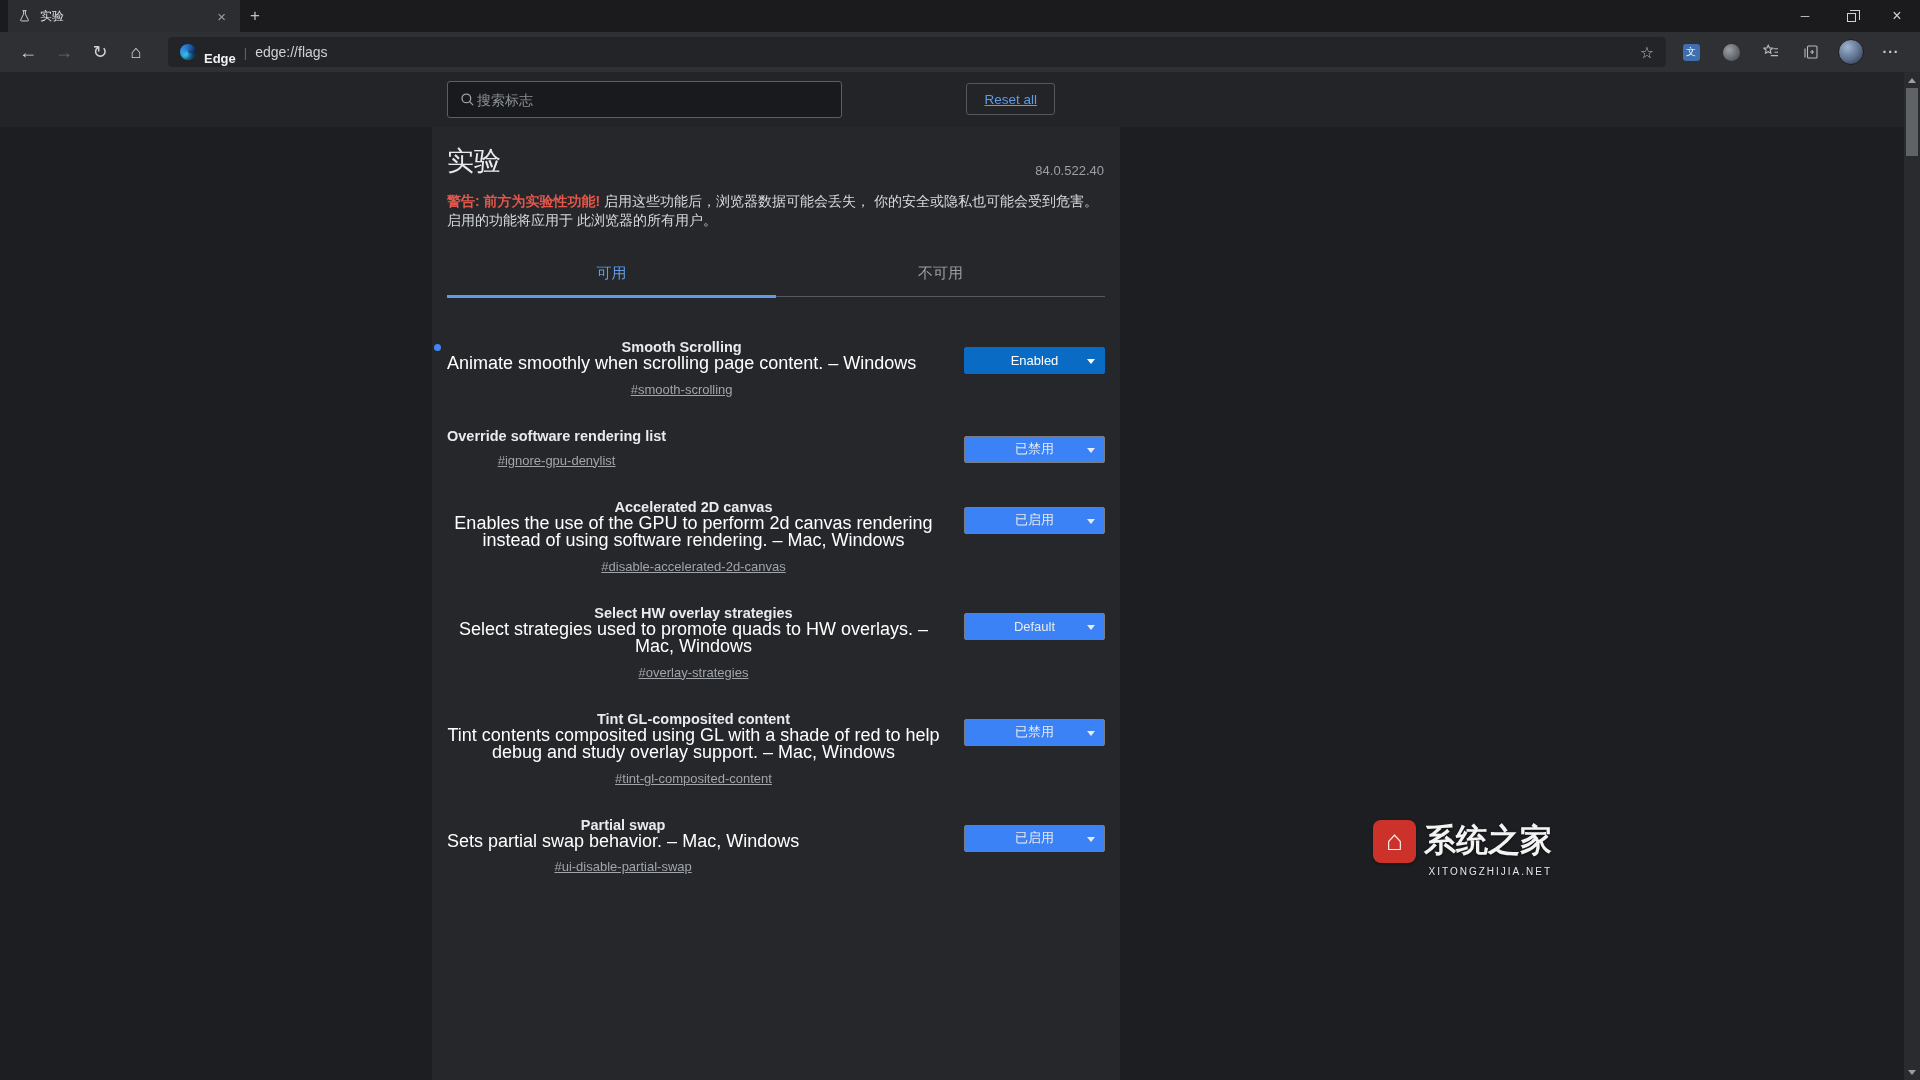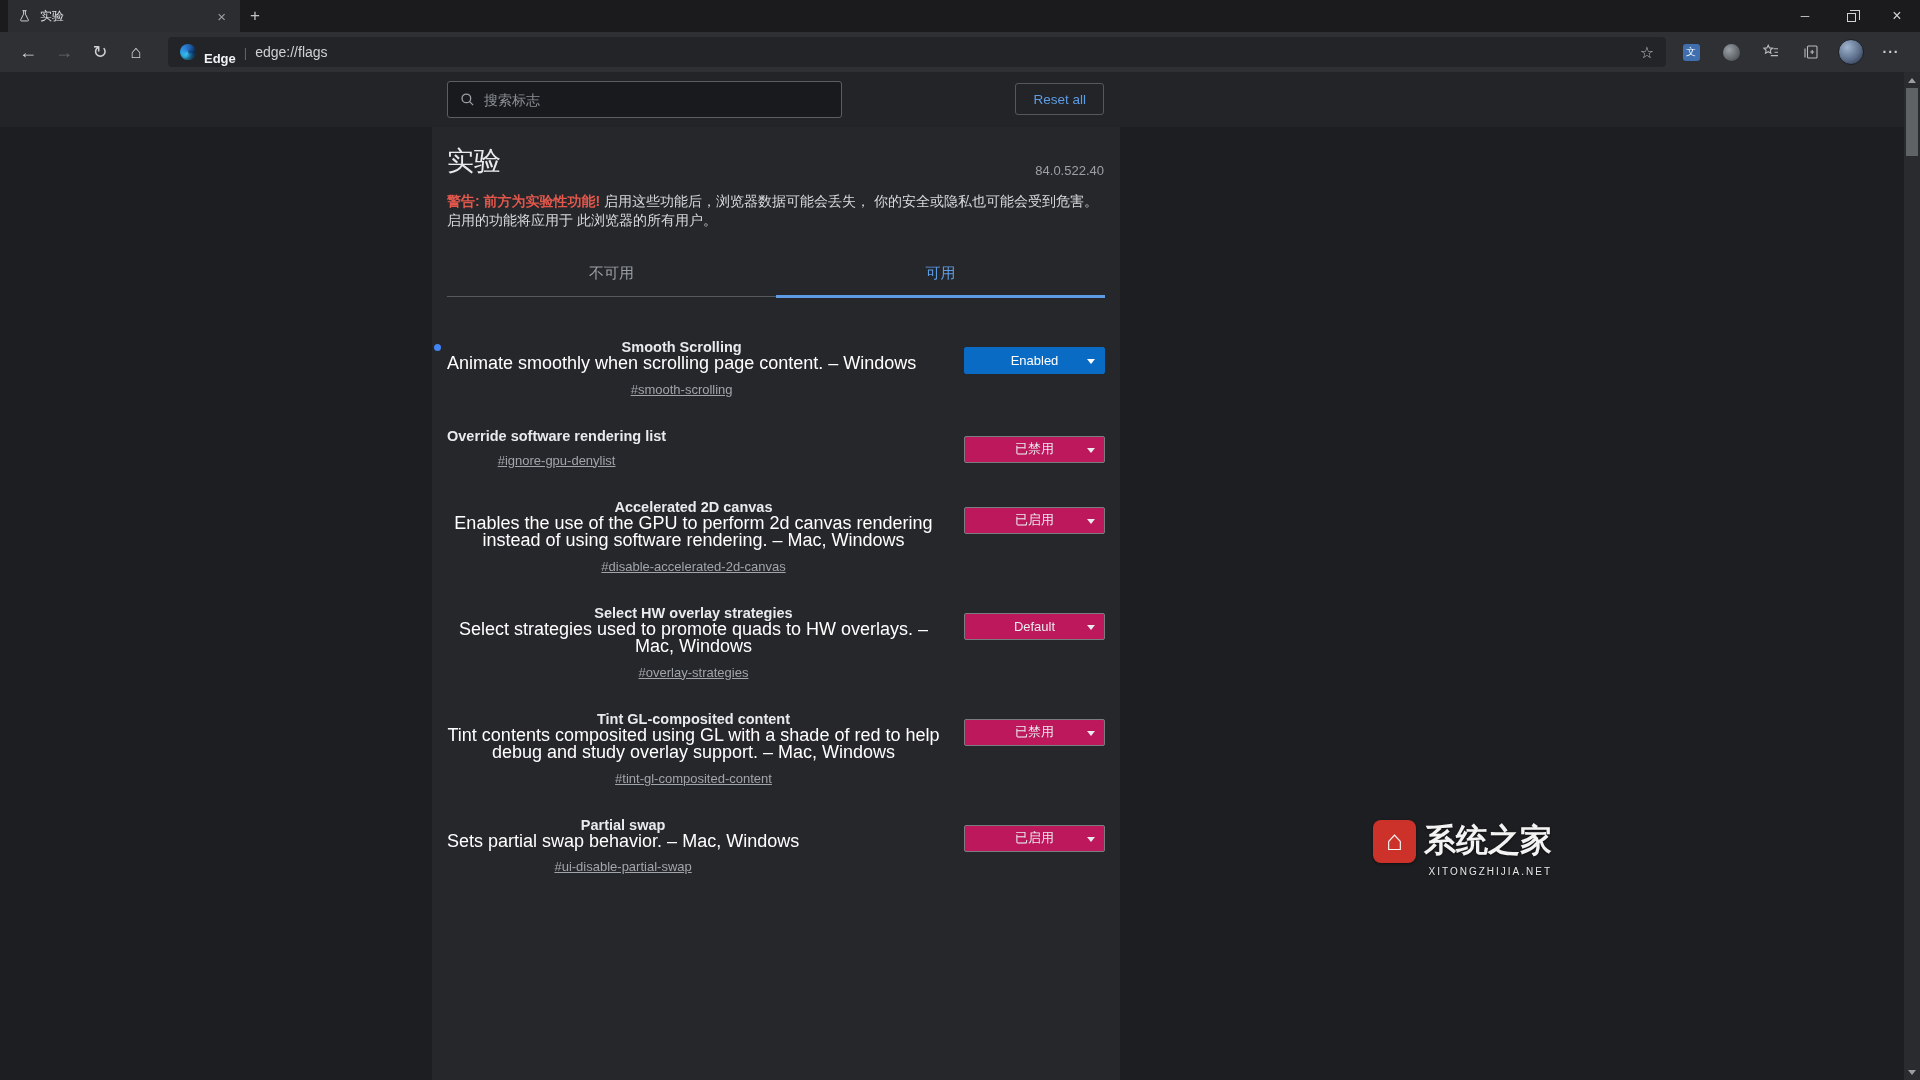--- a/index.html
+++ b/index.html
@@ -47,27 +47,27 @@
   .avatar { width:26px; height:26px; border-radius:50%;
             background:radial-gradient(circle at 35% 30%, #9fb4cf, #5d6f8a 55%, #33405a 85%);
             border:1px solid #1f2023; }
   .more-btn { color:#cfd1d4; font-size:14px; letter-spacing:1px; font-weight:700; }
 
   
   .page { position:relative; height:1008px; background:#1d1e21; overflow:hidden; }
   .page-topbar { position:absolute; left:0; top:0; right:0; height:55px; background:#232428; }
   .search-box { position:absolute; left:447px; top:9px; width:395px; height:37px;
                 background:#191a1d; border:1px solid #5b5e63; border-radius:3px;
-                display:flex; align-items:center; padding:0 12px; gap:9px; }
+                display:flex; align-items:center; padding:0 12px; gap:2px; }
   .search-box input { flex:1; background:transparent; border:none; outline:none;
                 color:#d7d9dc; font-size:14px; font-family:inherit; }
   .search-box input::placeholder { color:#8b9095; }
-  .reset-all { position:absolute; right:816px; top:11px; height:32px; padding:0 17px;
+  .reset-all { position:absolute; right:865px; top:11px; height:32px; padding:0 17px;
                background:transparent; border:1px solid #54575c; border-radius:3px;
-               color:var(--tab-blue,#5e9ce4); font-size:13.5px; font-family:inherit; }
+               color:var(--tab-blue,#5e9ce4); font-size:13.5px; font-family:inherit;text-decoration:underline; }
 
   .band { position:absolute; left:432px; top:55px; bottom:0; width:688px;
           background:#26272b; padding:0 15px; }
   .page-title { font-size:27px; font-weight:400; color:#e8eaed; margin-top:16px; }
   .version { position:absolute; top:36px; right:16px; font-size:13px; color:#9aa0a6; }
   .warning { margin-top:13px; font-size:14px; line-height:18.5px; color:#d8dadd; max-width:652px; }
   .warning strong { color:var(--warning-red,#e2574b); font-weight:700; }
 
   .tabs { display:flex; margin-top:26px; border-bottom:1px solid #56595d; }
   .avail-tab { flex:1; text-align:center; font-size:15px; color:#9aa0a6; padding:9px 0 13px; position:relative; }
@@ -76,21 +76,21 @@
                              background:var(--tab-blue,#5e9ce4); }
 
   .flags-list { padding-top:42px; }
   .flag-row { display:flex; justify-content:space-between; gap:24px; margin-bottom:30px; position:relative; }
   .flag-left { max-width:498px;text-align:center; }
   .flag-name { font-size:14.5px; font-weight:700; color:#e8eaed; }
   .flag-desc { font-size:18px; color:#ffffff; line-height:17.5px; }
   .flag-link { display:inline-block; margin-top:9px; font-size:13px; color:var(--link-gray,#a0a5ab);
                text-decoration:underline; }
   .flag-select { width:141px; height:27px; margin-top:8px; flex:none;
-                 background:#be185d; border:1px solid #797c80; border-radius:2px;
+                 background:#3b82f6; border:1px solid #797c80; border-radius:2px;
                  display:flex; align-items:center; justify-content:center; gap:0;
                  font-size:13px; color:#e8eaed; position:relative; }
   .flag-select .chev { position:absolute; right:9px; top:11px; width:0; height:0;
                  border-left:4px solid transparent; border-right:4px solid transparent;
                  border-top:5px solid currentColor; }
   .flag-select.accent { background:var(--accent-blue,#0a6bc4); border-color:var(--accent-blue,#0a6bc4); color:#fff; }
   .flag-dot { display:none; }
   .flag-row.has-dot .flag-dot { display:block; position:absolute; left:-13px; top:5px;
                  width:7px; height:7px; border-radius:50%; background:var(--dot-blue,#4285f4); }
 
@@ -189,22 +189,22 @@
     </div>
     <button class="reset-all">Reset all</button>
   </div>
 
   <div class="band">
     <h1 class="page-title">实验</h1>
     <div class="version">84.0.522.40</div>
     <p class="warning"><strong>警告: 前方为实验性功能!</strong><span> 启用这些功能后，浏览器数据可能会丢失， 你的安全或隐私也可能会受到危害。启用的功能将应用于 此浏览器的所有用户。</span></p>
 
     <div class="tabs">
+      <div class="avail-tab active">可用</div>
       <div class="avail-tab">不可用</div>
-      <div class="avail-tab active">可用</div>
     </div>
 
     <div class="flags-list">
         <div class="flag-row has-dot">
     <span class="flag-dot"></span>
     <div class="flag-left">
       <div class="flag-name">Smooth Scrolling</div>
       <div class="flag-desc">Animate smoothly when scrolling page content. – Windows</div>
       <a class="flag-link" href="#">#smooth-scrolling</a>
     </div>

